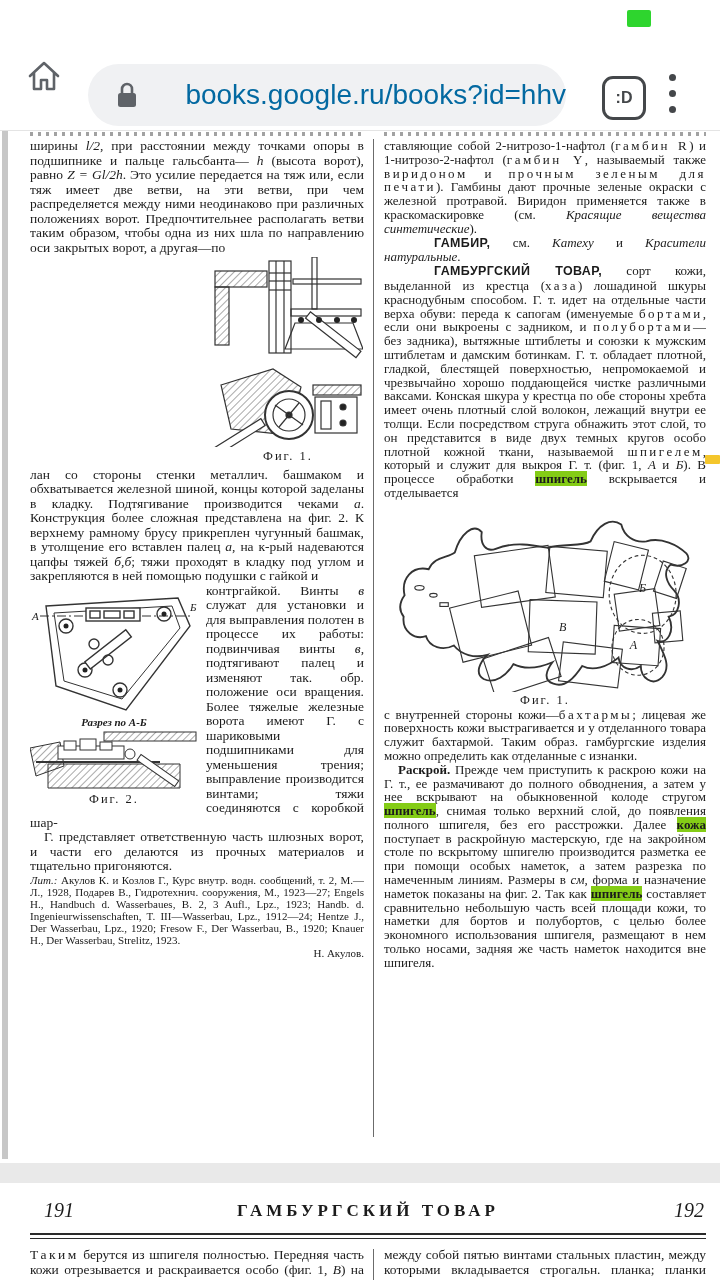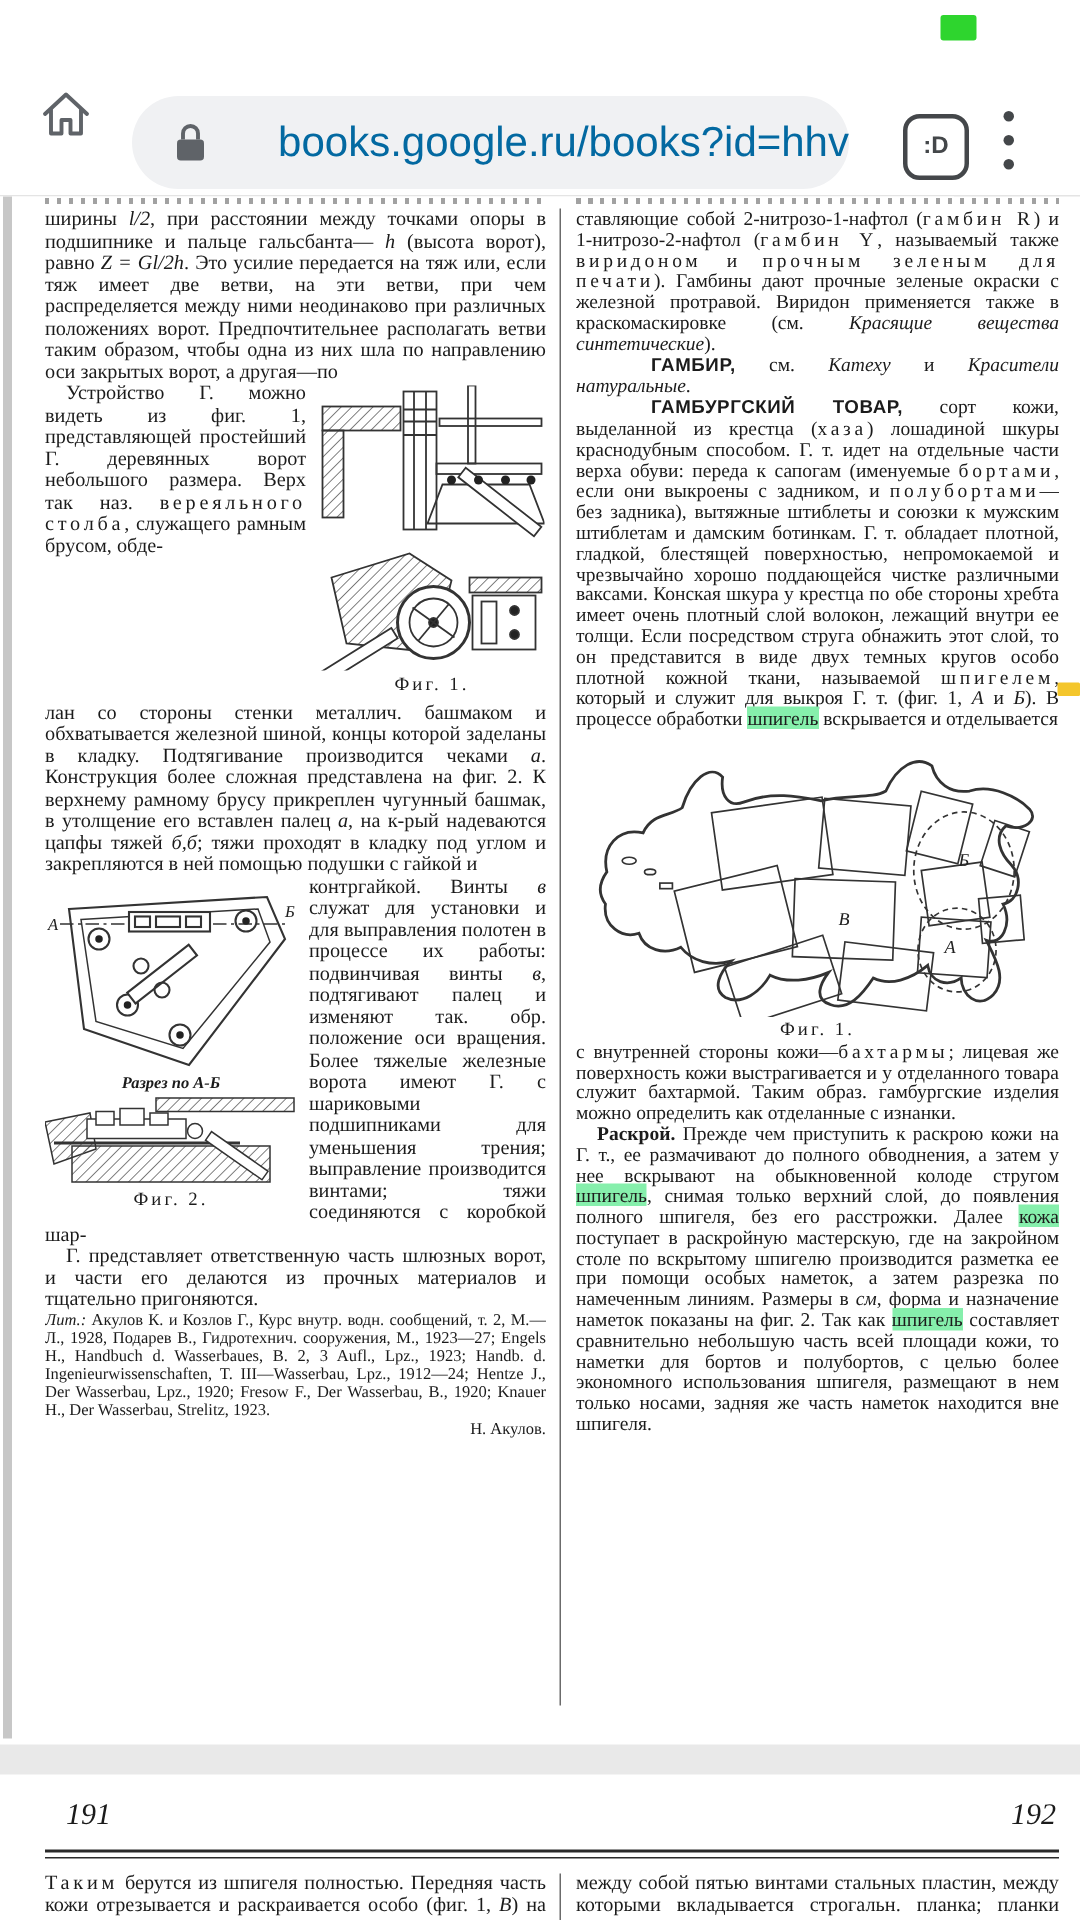--- a/index.html
+++ b/index.html
@@ -26,21 +26,21 @@
   .edge-strip{position:absolute;left:2px;top:0px;width:6px;height:1028px;background:#c7c7c7;}
   .cut-row{position:absolute;top:1px;height:4px;opacity:.55;
            background:repeating-linear-gradient(90deg,#555 0 3px,transparent 3px 8px);}
   .cut-left{left:30px;width:334px;} .cut-right{left:384px;width:322px;}
   .col{position:absolute;top:8px;text-align:justify;}
   .col-left{left:30px;width:334px;font-size:13.5px;line-height:14.5px;height:1002px;overflow:hidden;}
   .col-right{left:384px;width:322px;font-size:13px;line-height:13.8px;height:1002px;overflow:hidden;}
   .col p{margin:0;}
   .ind{text-indent:14px;}
   .vrule{position:absolute;left:373px;top:8px;width:1px;height:998px;background:#6b6b6b;}
-  .sg-hl{background:#86efac;}
+  .sg-hl{background:#84cc16;font-weight:bold;}
   .sg-b{font-weight:bold;}
   .sg-hw{font-weight:bold;font-family:"Liberation Sans",sans-serif;font-size:0.96em;letter-spacing:.4px;padding-left:36px;}
   .sg-i{font-style:italic;}
   .sg-sp{letter-spacing:2.5px;}
   .fig{text-align:center;}
   .fig-right{float:right;width:152px;margin:2px 0 4px 8px;}
   .fig-left{float:left;width:168px;margin:2px 8px 4px 0;}
   .fig-caption{font-size:12.5px;letter-spacing:2px;text-align:center;margin-top:2px;}
   .section-label{font-style:italic;font-weight:bold;font-size:11px;text-align:center;margin:1px 0;}
   .clear-r{clear:right;} .clear-l{clear:left;}
@@ -149,21 +149,20 @@
               <rect x="100" y="128" width="48" height="10" fill="url(#h1)"></rect>
               <rect x="102" y="140" width="42" height="36" fill="#fff"></rect>
               <rect x="108" y="144" width="10" height="28"></rect>
               <circle cx="130" cy="150" r="3" fill="#222"></circle>
                 <circle cx="130" cy="166" r="3" fill="#222"></circle>
             </g>
           </svg>
           <div class="fig-caption">Фиг. 1.</div>
         </div>
         <p></p>
-        <p class="ind"><span>Устройство Г. можно видеть из фиг. 1, представляющей простейший Г. деревянных ворот небольшого размера. Верх так наз. </span><span class="sg-sp">вереяльного столба</span><span>, служащего рамным брусом, обде-</span></p>
         <p class="clear-r"><span>лан со стороны стенки металлич. башмаком и обхватывается железной шиной, концы которой заделаны в кладку. Подтягивание производится чеками </span><span class="sg-i">а</span><span>. Конструкция более сложная представлена на фиг. 2. К верхнему рамному брусу прикреплен чугунный башмак, в утолщение его вставлен палец </span><span class="sg-i">а</span><span>, на к-рый надеваются цапфы тяжей </span><span class="sg-i">б,б</span><span>; тяжи проходят в кладку под углом и закрепляются в ней помощью подушки с гайкой и</span></p>
       </div>
       <div>
         <div class="fig fig-left">
           <svg width="168" height="128" viewBox="0 0 168 128">
             <defs>
               <pattern id="h2" width="5" height="5" patternUnits="userSpaceOnUse" patternTransform="rotate(45)">
                 <line x1="0" y1="0" x2="0" y2="5" stroke="#555" stroke-width="1"></line>
               </pattern>
             </defs>
@@ -284,20 +283,21 @@
       </div>
       <p><span>с внутренней стороны кожи—</span><span class="sg-sp">бахтармы</span><span>; лицевая же поверхность кожи выстрагивается и у отделанного товара служит бахтармой. Таким образ. гамбургские изделия можно определить как отделанные с изнанки.</span></p>
       <p class="ind"><span class="sg-b">Раскрой.</span><span> Прежде чем приступить к раскрою кожи на Г. т., ее размачивают до полного обводнения, а затем у нее вскрывают на обыкновенной колоде стругом </span><span class="sg-hl">шпигель</span><span>, снимая только верхний слой, до появления полного шпигеля, без его расстрожки. Далее </span><span class="sg-hl">кожа</span><span> поступает в раскройную мастерскую, где на закройном столе по вскрытому шпигелю производится разметка ее при помощи особых наметок, а затем разрезка по намеченным линиям. Размеры в </span><span class="sg-i">см</span><span>, форма и назначение наметок показаны на фиг. 2. Так как </span><span class="sg-hl">шпигель</span><span> составляет сравнительно небольшую часть всей площади кожи, то наметки для бортов и полубортов, с целью более экономного использования шпигеля, размещают в нем только носами, задняя же часть наметок находится вне шпигеля.</span></p>
     </div>
 
     <div class="copyright">' Материал, защищенный авторским право</div>
     <div class="gap-band"></div>
 
     <div class="run-head">
       <span class="pg-no pg-left">191</span>
+      <span class="run-title">ГАМБУРГСКИЙ ТОВАР</span>
       <span class="pg-no pg-right">192</span>
     </div>
     <div class="dbl-rule"></div>
     <div class="bot-col bot-left"><span class="sg-sp">Таким</span><span> берутся из шпигеля полностью. Передняя часть кожи отрезывается и раскраивается особо (фиг. 1, </span><span class="sg-i">В</span><span>) на платовые и</span></div>
     <div class="bot-col bot-right">между собой пятью винтами стальных пластин, между которыми вкладывается строгальн. планка; планки имеют завороченное</div>
     <div class="bot-vrule"></div>
   </div>
 
   <div class="find-marker" style="background: rgb(244, 198, 44);"></div>
 </div>

